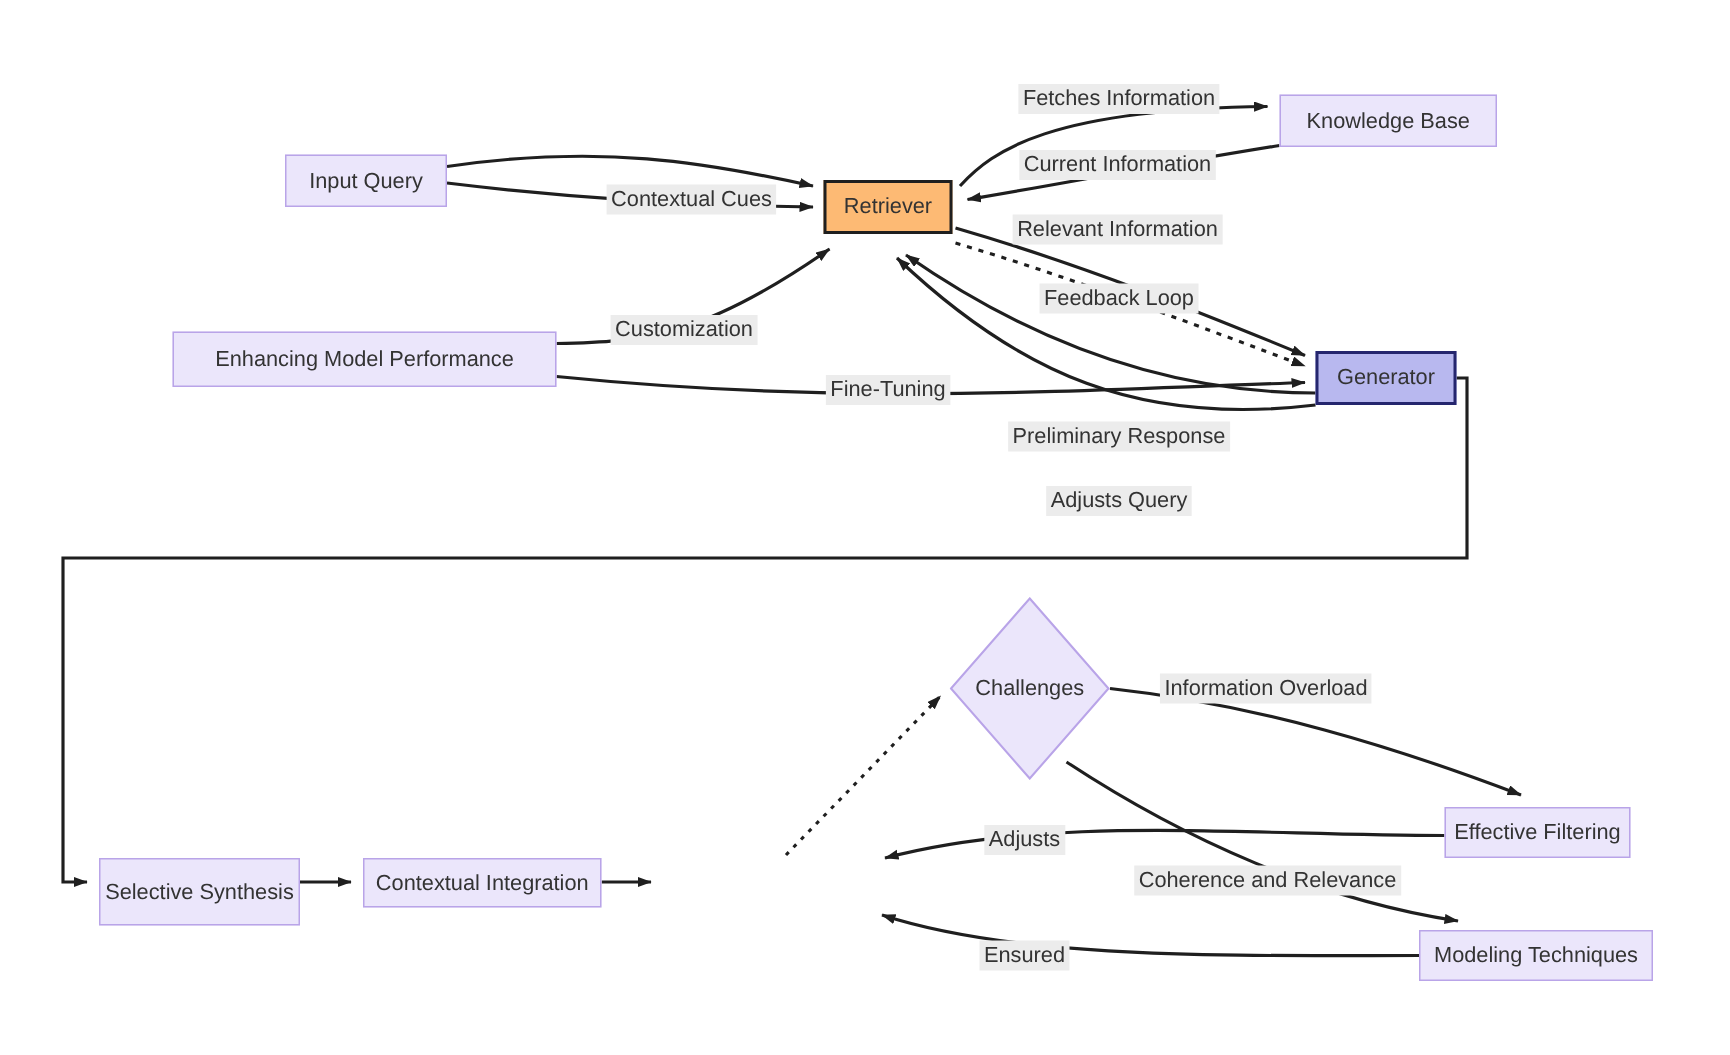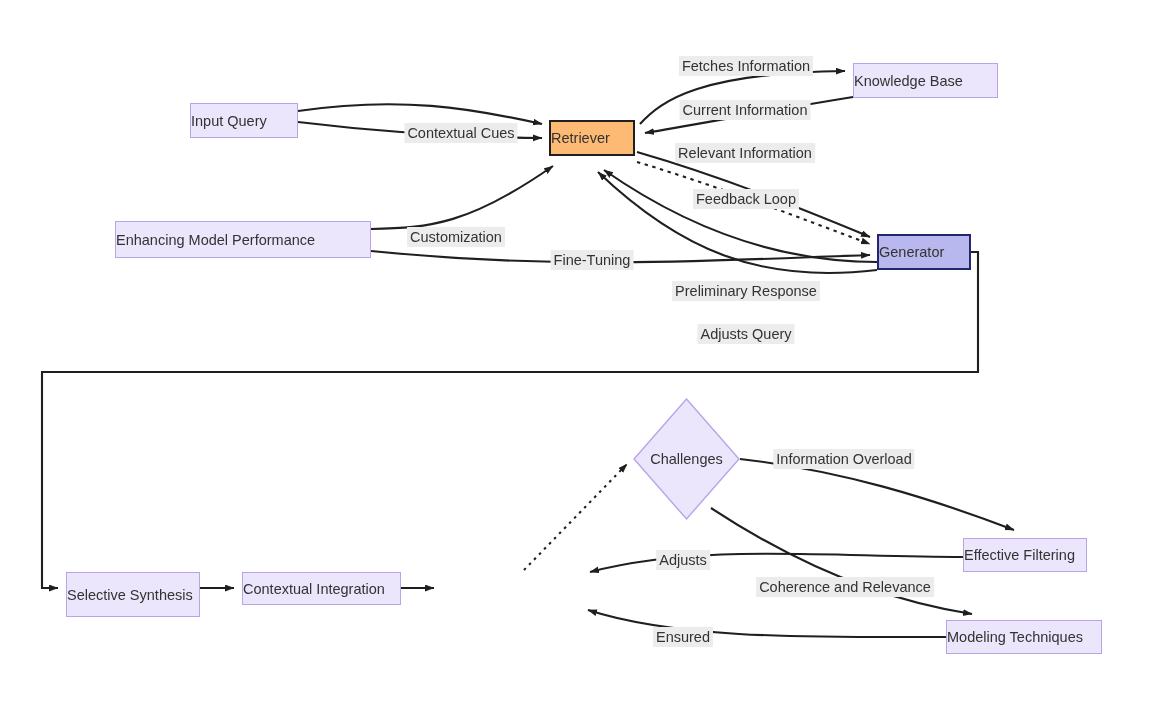--- a/index.html
+++ b/index.html
@@ -1,20 +1,20 @@
 <!DOCTYPE html>
 <html><head>
 <meta charset="utf-8">
 <style>
   html,body{margin:0;padding:0;background:#ffffff;}
   body{font-family:"Liberation Sans",sans-serif;}
   #canvas{position:relative;width:1153px;height:703px;background:#ffffff;overflow:hidden;}
   svg#wires{position:absolute;left:0;top:0;width:1153px;height:703px;pointer-events:none;}
 
-  .node{position:absolute;box-sizing:border-box;display:flex;align-items:center;
+  .node{position:absolute;box-sizing:border-box;display:flex;align-items:center;justify-content:center;
         background:#ebe6fb;border:1px solid #b9a4e8;color:#333333;font-size:14.5px;white-space:nowrap;}
   .node.accent-pink{background:#fdba74;border:2px solid #1f1f1f;color:#333333;}
   .node.accent-blue{background:#b8b8ef;border:2px solid #25266e;color:#333333;}
 
   .diamond{position:absolute;}
   .diamond .dlabel{position:absolute;left:0;top:0;width:100%;height:100%;
         display:flex;align-items:center;justify-content:center;font-size:14.5px;color:#333333;white-space:nowrap;}
 
   .elabel{position:absolute;background:#ececec;color:#333333;font-size:14.5px;
           line-height:18px;padding:1px 3px;white-space:nowrap;transform:translate(-50%,-50%);}
@@ -112,21 +112,21 @@
 
   <div class="node" style="left:946px;top:620px;width:156px;height:34px;">
     <span>Modeling Techniques</span>
   </div>
 
   <div class="elabel" style="left:746px;top:66px;">Fetches Information</div>
   <div class="elabel" style="left:745px;top:110px;">Current Information</div>
   <div class="elabel" style="left:461px;top:133px;">Contextual Cues</div>
   <div class="elabel" style="left:745px;top:153px;">Relevant Information</div>
   <div class="elabel" style="left:746px;top:199px;">Feedback Loop</div>
-  <div class="elabel" style="left:456px;top:237px;">Customization</div>
+  <div class="elabel" style="left:456px;top:220px;">Customization</div>
   <div class="elabel" style="left:592px;top:260px;">Fine-Tuning</div>
   <div class="elabel" style="left:746px;top:291px;">Preliminary Response</div>
   <div class="elabel" style="left:746px;top:334px;">Adjusts Query</div>
   <div class="elabel" style="left:844px;top:459px;">Information Overload</div>
   <div class="elabel" style="left:683px;top:560px;">Adjusts</div>
   <div class="elabel" style="left:845px;top:587px;">Coherence and Relevance</div>
   <div class="elabel" style="left:683px;top:637px;">Ensured</div>
 
 </div>
 

